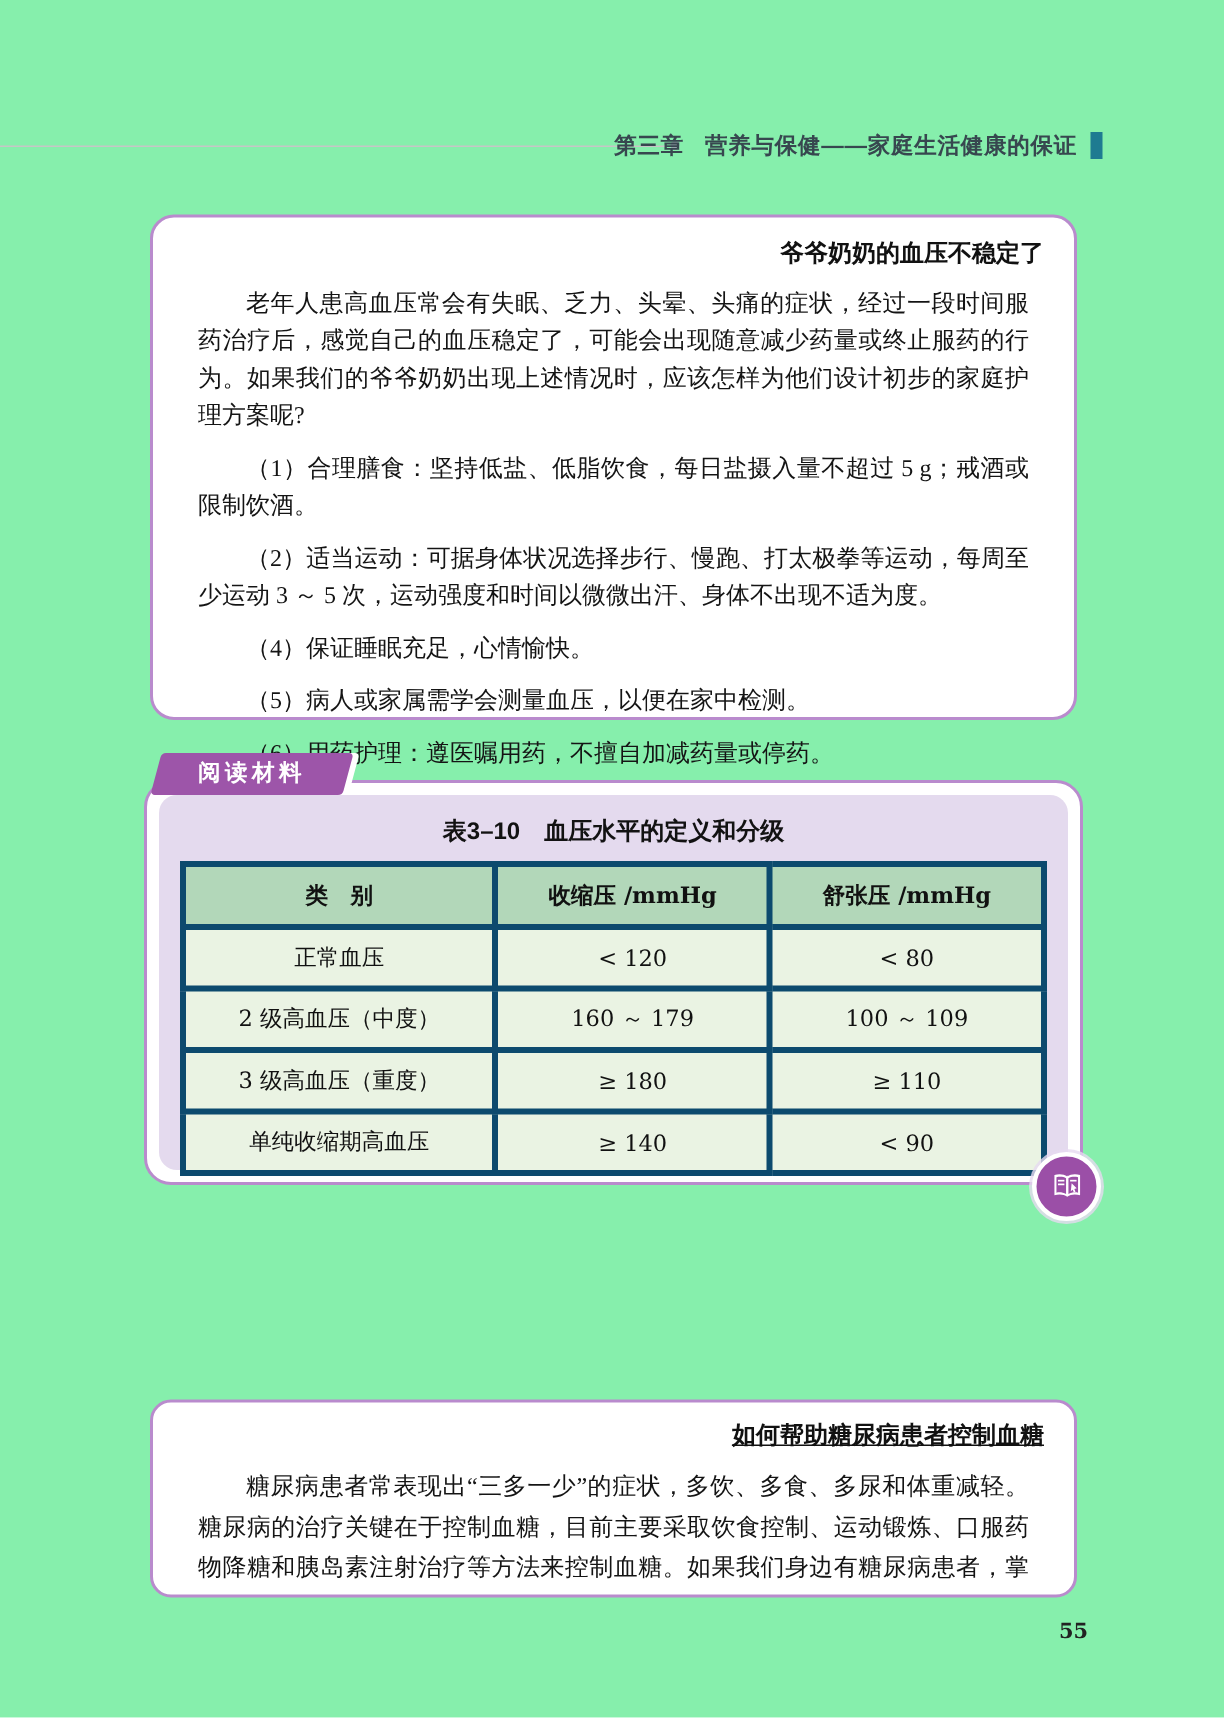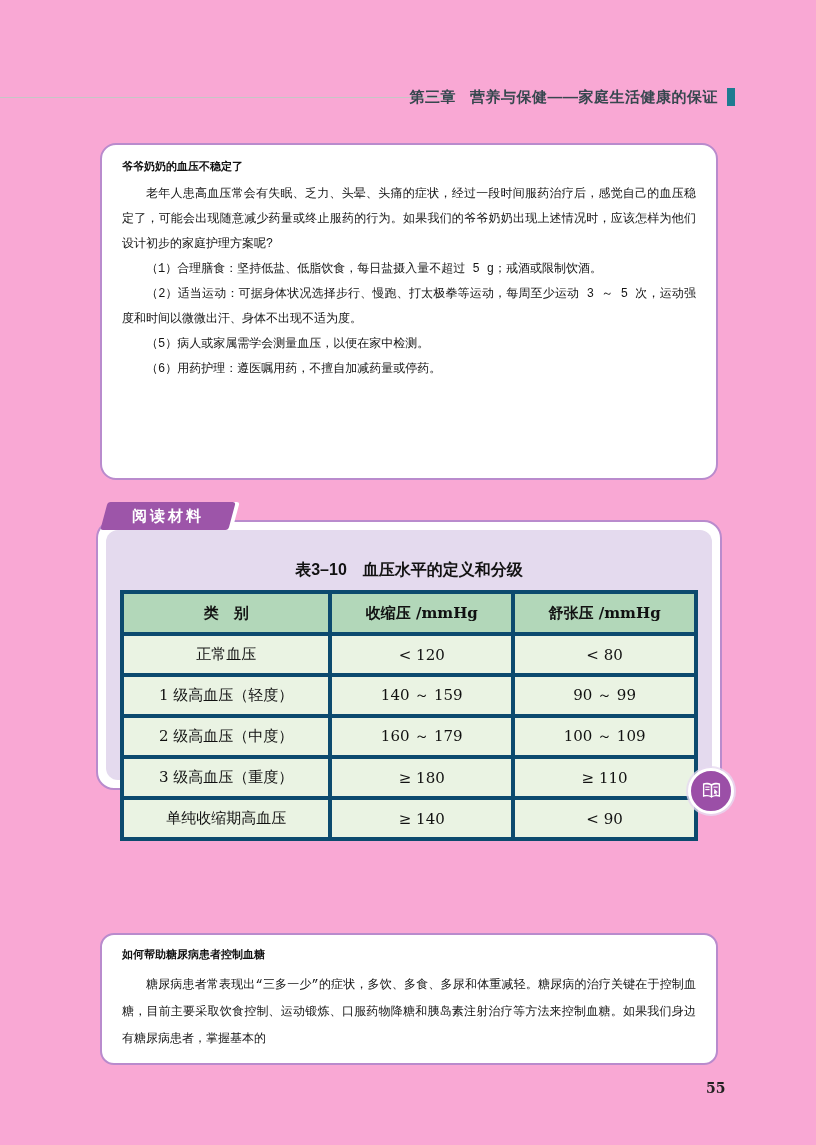--- a/index.html
+++ b/index.html
@@ -1,42 +1,42 @@
 <!DOCTYPE html>
 <html><head>
 <meta charset="utf-8">
 <style>
   html,body{margin:0;padding:0;background:#ffffff;}
-  .page{position:relative;width:816px;height:1145px;background:#f9a8d4;overflow:hidden;
+  .page{position:relative;width:816px;height:1145px;background:#86efac;overflow:hidden;
         font-family:"Liberation Sans",sans-serif;color:#141414;}
 
   
   .header-line{position:absolute;left:0;top:97px;width:444px;height:1px;background:#c6c6c6;}
   .header-dot{position:absolute;left:447px;top:94px;width:6px;height:6px;border-radius:50%;background:#98a5ab;}
   .header-text{position:absolute;top:88px;right:98px;font-size:15px;font-weight:bold;color:#37474f;
                letter-spacing:.5px;white-space:nowrap;}
   .header-text .chap{margin-right:14px;}
   .header-bar{position:absolute;top:88px;right:81px;width:8px;height:18px;background:#1e7b91;}
 
   
   .pbox{position:absolute;background:#fff;border:2px solid #b98bcd;box-sizing:border-box;}
   .case-box{left:100px;top:143px;width:618px;height:337px;border-radius:16px;padding:8px 20px;}
-  .box-title{text-align:left;font-weight:bold;font-size:11px;color:#111;margin:6px 0 8px;}
-  .kai-p{margin:0;font-family:Liberation Mono, monospace;font-size:12px;line-height:25px;
+  .box-title{text-align:right;font-weight:bold;font-size:16px;color:#111;margin:6px 0 8px;}
+  .kai-p{margin:10px;font-family:Liberation Serif, serif;font-size:16px;line-height:25px;
          text-indent:2em;text-align:justify;color:#141414;}
 
   
   .tag{position:absolute;left:104px;top:502px;width:128px;height:28px;background:#9d55a9;
        transform:skewX(-15deg);border-radius:3px;z-index:3;box-shadow:4px 0 0 #ffffff;}
   .tag span{display:block;transform:skewX(15deg);color:#fff;font-weight:bold;font-size:15px;
             text-align:center;line-height:28px;letter-spacing:3px;}
 
   
   .reading-box{left:96px;top:520px;width:626px;height:270px;border-radius:18px;padding:8px;}
-  .reading-inner{width:100%;height:100%;background:#e4daee;border-radius:12px;box-sizing:border-box;padding-top:28px;}
+  .reading-inner{width:100%;height:100%;background:#e4daee;border-radius:12px;box-sizing:border-box;padding-top:12px;}
   .table-title{text-align:center;font-weight:bold;font-size:16px;color:#121212;margin:2px 0 9px;}
   table.bp{border-collapse:collapse;margin:0 auto;width:578px;table-layout:fixed;border:2px solid #5f7f6a;}
   table.bp col.c1{width:36.3%;} table.bp col.c2{width:31.85%;} table.bp col.c3{width:31.85%;}
   table.bp th,table.bp td{border:4px solid #0c4a6e;text-align:center;vertical-align:middle;
         font-size:15px;color:#111;font-family:"DejaVu Serif",serif;}
   table.bp th{background:#b2d7b9;height:36px;font-weight:bold;}
   table.bp td{background:#eaf3e3;height:35px;}
 
   
   .book-icon{position:absolute;left:688px;top:768px;width:46px;height:46px;border-radius:50%;
@@ -46,21 +46,21 @@
 
   
   .section-heading{position:absolute;left:98px;top:832px;width:620px;font-weight:bold;
                    font-size:17px;color:#111;padding-left:26px;box-sizing:border-box;}
   .section-para{position:absolute;left:98px;top:858px;width:620px;font-size:16.5px;line-height:29px;
                 text-indent:2em;text-align:justify;color:#131313;}
 
   
   .diabetes-box{left:100px;top:933px;width:618px;height:132px;border-radius:14px;padding:8px 20px;overflow:hidden;}
   .diabetes-box .kai-p{line-height:27px;}
-  .diabetes-box .box-title{margin:4px 0 10px;}
+  .diabetes-box .box-title{margin:4px 0 10px;text-decoration:underline;}
 
   .page-num{position:absolute;left:706px;top:1080px;font-family:"DejaVu Serif",serif;
             font-weight:bold;font-size:14px;color:#222;}
 </style>
 </head>
 <body>
 
 <div class="page">
 
   <div class="header-line"></div>
@@ -68,20 +68,21 @@
   <div class="header-text">
     <span class="chap">第三章</span><span>营养与保健——家庭生活健康的保证</span>
   </div>
   <div class="header-bar"></div>
 
   <div class="pbox case-box">
     <div class="box-title">爷爷奶奶的血压不稳定了</div>
     <p class="kai-p">老年人患高血压常会有失眠、乏力、头晕、头痛的症状，经过一段时间服药治疗后，感觉自己的血压稳定了，可能会出现随意减少药量或终止服药的行为。如果我们的爷爷奶奶出现上述情况时，应该怎样为他们设计初步的家庭护理方案呢?</p>
     <p class="kai-p">（1）合理膳食：坚持低盐、低脂饮食，每日盐摄入量不超过 5 g；戒酒或限制饮酒。</p>
     <p class="kai-p">（2）适当运动：可据身体状况选择步行、慢跑、打太极拳等运动，每周至少运动 3 ～ 5 次，运动强度和时间以微微出汗、身体不出现不适为度。</p>
+    <p class="kai-p">（4）保证睡眠充足，心情愉快。</p>
     <p class="kai-p">（5）病人或家属需学会测量血压，以便在家中检测。</p>
     <p class="kai-p">（6）用药护理：遵医嘱用药，不擅自加减药量或停药。</p>
   </div>
 
   <div class="tag">
     <span>阅读材料</span>
   </div>
 
   <div class="pbox reading-box">
     <div class="reading-inner">
@@ -95,25 +96,20 @@
         <tbody>
             <tr>
           <th>类　别</th>
           <th>收缩压 /mmHg</th>
           <th>舒张压 /mmHg</th>
         </tr>
         <tr>
           <td>正常血压</td>
           <td>&lt; 120</td>
           <td>&lt; 80</td>
-        </tr>
-        <tr>
-          <td>1 级高血压（轻度）</td>
-          <td>140 ～ 159</td>
-          <td>90 ～ 99</td>
         </tr>
         <tr>
           <td>2 级高血压（中度）</td>
           <td>160 ～ 179</td>
           <td>100 ～ 109</td>
         </tr>
         <tr>
           <td>3 级高血压（重度）</td>
           <td>≥ 180</td>
           <td>≥ 110</td>

